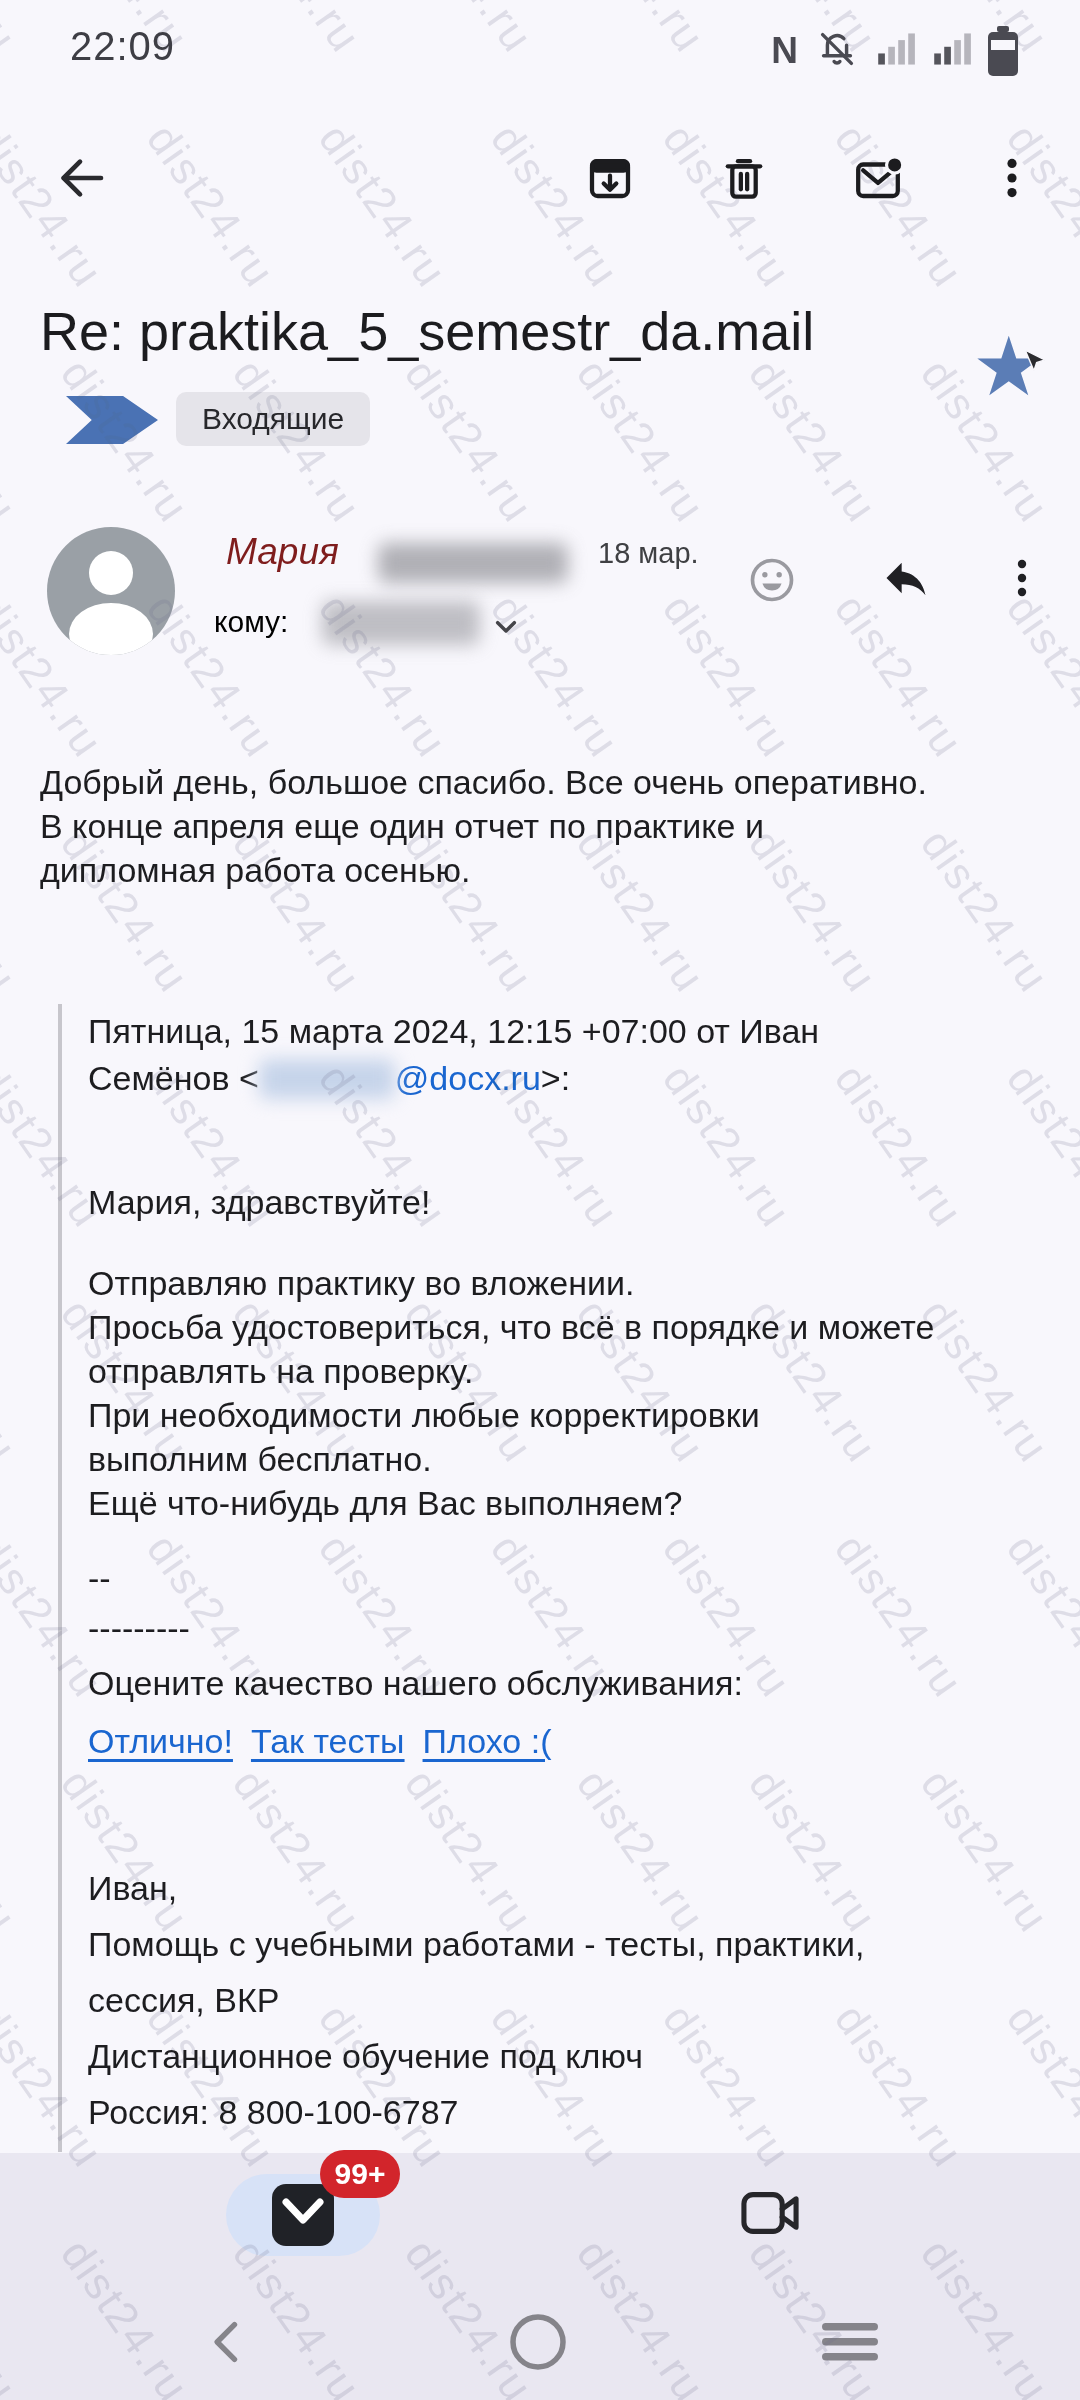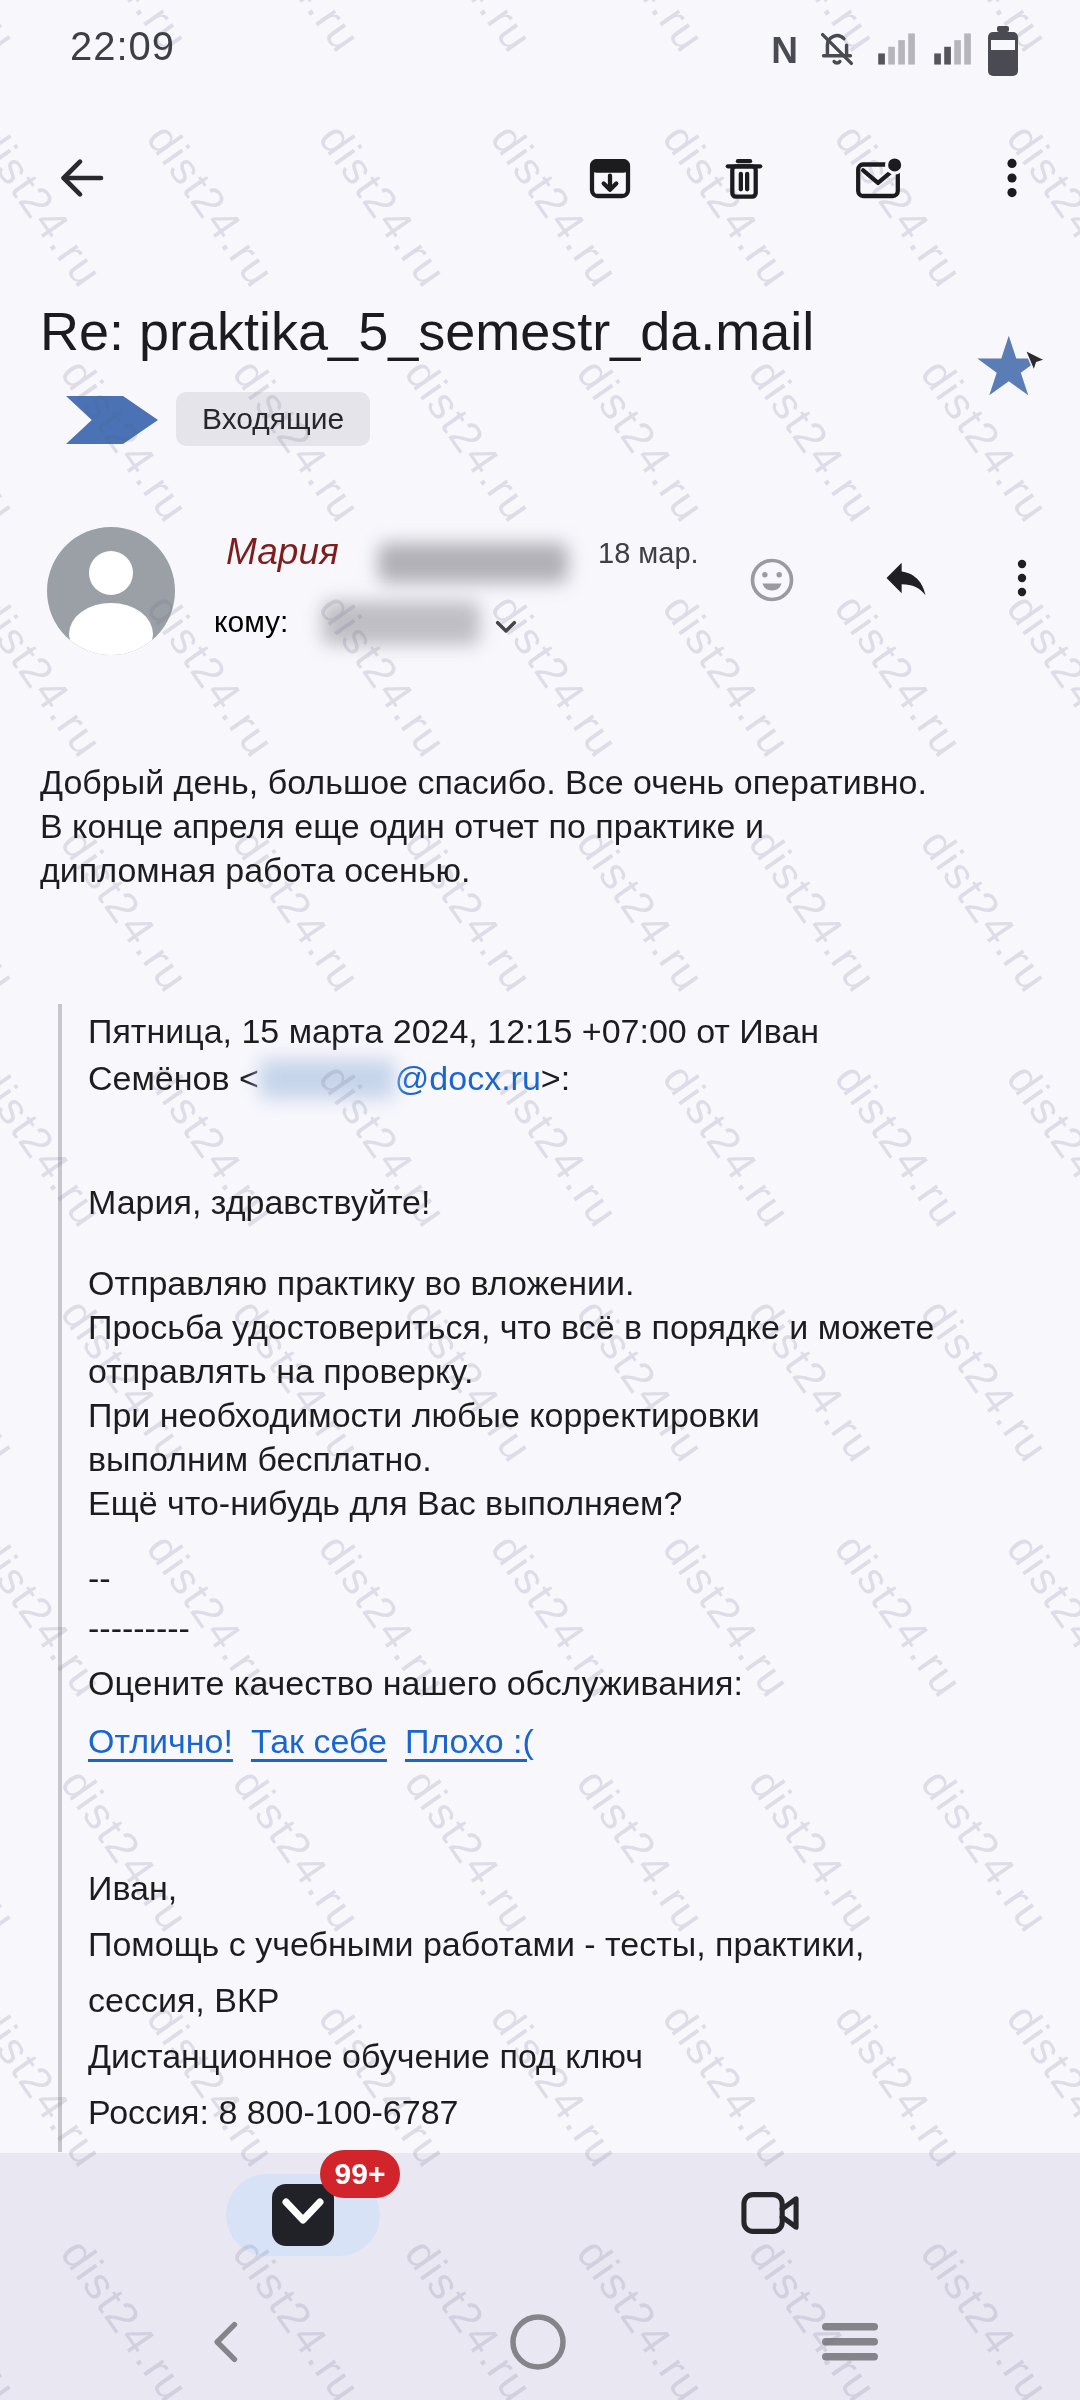--- a/index.html
+++ b/index.html
@@ -203,21 +203,21 @@
 Просьба удостовериться, что всё в порядке и можете
 отправлять на проверку.
 При необходимости любые корректировки
 выполним бесплатно.
 Ещё что-нибудь для Вас выполняем?</div>
 <div class="abs qdashes pre">--
 ---------</div>
 <div class="abs qrate">Оцените качество нашего обслуживания:</div>
 <div class="abs qlinks">
   <a href="#">Отлично!</a>
-  <a href="#">Так себе</a>
+  <a href="#">Так тесты</a>
   <a href="#">Плохо :(</a>
 </div>
 <div class="abs qsig pre">Иван,
 Помощь с учебными работами - тесты, практики,
 сессия, ВКР
 Дистанционное обучение под ключ
 Россия: 8 800-100-6787</div>
 
 <div class="abs bottombar"></div>
 <div class="abs mail-pill">

